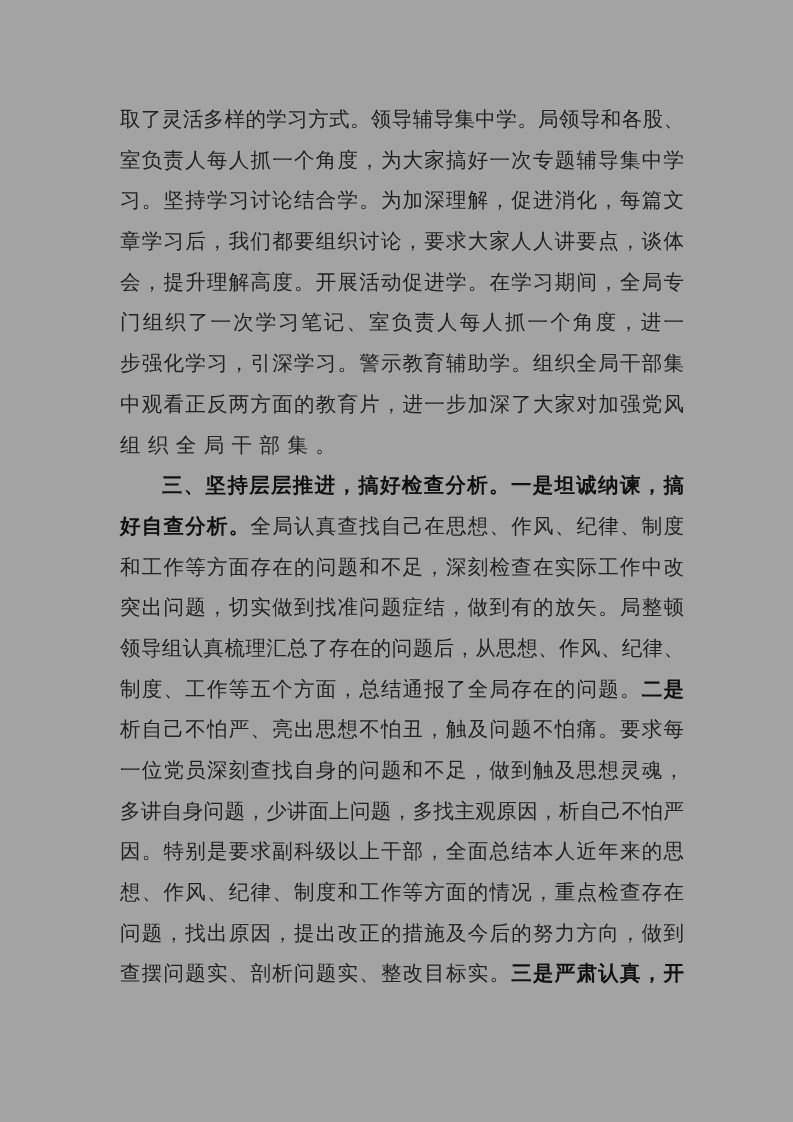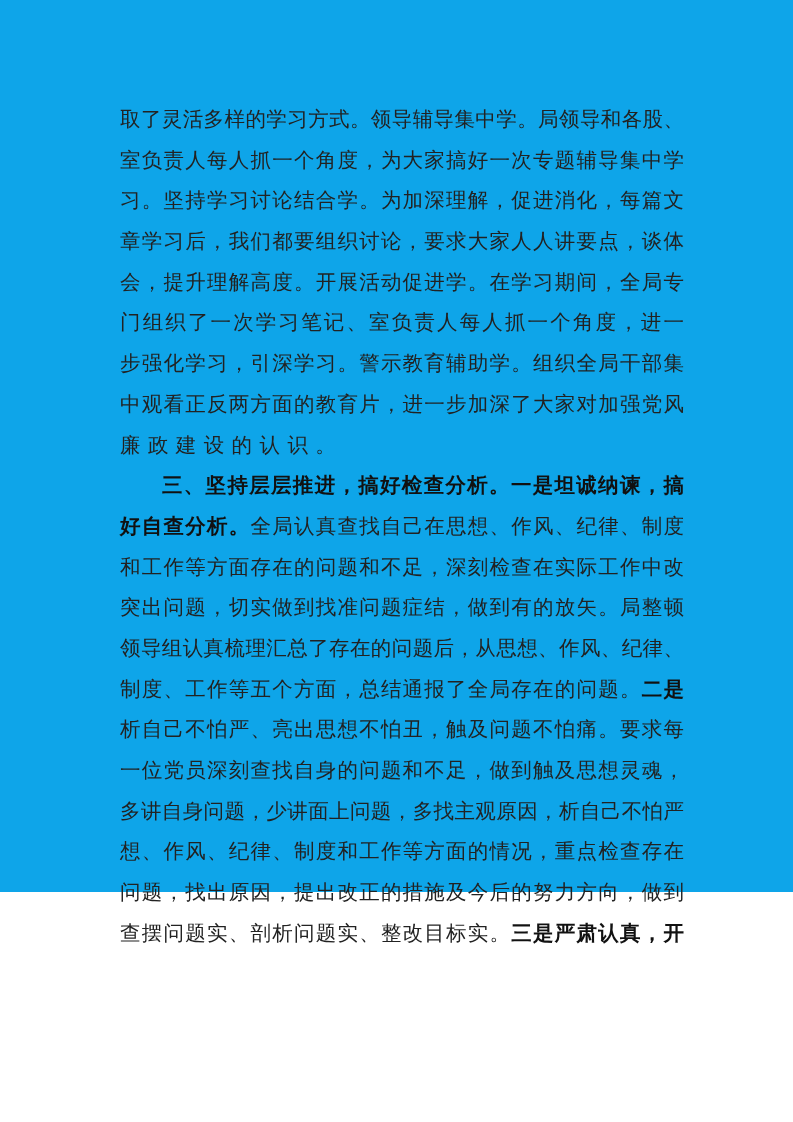--- a/index.html
+++ b/index.html
@@ -12,22 +12,22 @@
     height: 1122px;
     position: relative;
     overflow: hidden;
     font-family: "DejaVu Sans", "Liberation Sans", sans-serif;
     color: #1a1a1a;
   }
   .page {
     position: absolute;
     left: 0; top: 0;
     width: 793px;
-    height: 892px;
-    background: #0ea5e9;
+    height: 1122px;
+    background: #a3a3a3;
   }
   .text-block {
     position: absolute;
     left: 120px;
     top: 99px;
     width: 564px;
   }
   .line {
     height: 40.7px;
     line-height: 40.7px;
@@ -64,27 +64,28 @@
 <div class="page">
   <div class="text-block" id="text-block">
       <div class="line"><span class="run-plain">取了灵活多样的学习方式。领导辅导集中学。局领导和各股、</span></div>
       <div class="line"><span class="run-plain">室负责人每人抓一个角度，为大家搞好一次专题辅导集中学</span></div>
       <div class="line"><span class="run-plain">习。坚持学习讨论结合学。为加深理解，促进消化，每篇文</span></div>
       <div class="line"><span class="run-plain">章学习后，我们都要组织讨论，要求大家人人讲要点，谈体</span></div>
       <div class="line"><span class="run-plain">会，提升理解高度。开展活动促进学。在学习期间，全局专</span></div>
       <div class="line"><span class="run-plain">门组织了一次学习笔记、室负责人每人抓一个角度，进一</span></div>
       <div class="line"><span class="run-plain">步强化学习，引深学习。警示教育辅助学。组织全局干部集</span></div>
       <div class="line"><span class="run-plain">中观看正反两方面的教育片，进一步加深了大家对加强党风</span></div>
-      <div class="line last-in-para"><span class="run-plain">廉政建设的认识。</span></div>
+      <div class="line last-in-para"><span class="run-plain">组织全局干部集。</span></div>
       <div class="line indent"><span class="run-heading">三、坚持层层推进，搞好检查分析。</span><span class="run-emph">一是坦诚纳谏，搞</span></div>
       <div class="line"><span class="run-emph">好自查分析。</span><span class="run-plain">全局认真查找自己在思想、作风、纪律、制度</span></div>
       <div class="line"><span class="run-plain">和工作等方面存在的问题和不足，深刻检查在实际工作中改</span></div>
       <div class="line"><span class="run-plain">突出问题，切实做到找准问题症结，做到有的放矢。局整顿</span></div>
       <div class="line"><span class="run-plain">领导组认真梳理汇总了存在的问题后，从思想、作风、纪律、</span></div>
       <div class="line"><span class="run-plain">制度、工作等五个方面，总结通报了全局存在的问题。</span><span class="run-emph">二是</span></div>
       <div class="line"><span class="run-plain">析自己不怕严、亮出思想不怕丑，触及问题不怕痛。要求每</span></div>
       <div class="line"><span class="run-plain">一位党员深刻查找自身的问题和不足，做到触及思想灵魂，</span></div>
       <div class="line"><span class="run-plain">多讲自身问题，少讲面上问题，多找主观原因，析自己不怕严</span></div>
+      <div class="line"><span class="run-plain">因。特别是要求副科级以上干部，全面总结本人近年来的思</span></div>
       <div class="line"><span class="run-plain">想、作风、纪律、制度和工作等方面的情况，重点检查存在</span></div>
       <div class="line"><span class="run-plain">问题，找出原因，提出改正的措施及今后的努力方向，做到</span></div>
       <div class="line"><span class="run-plain">查摆问题实、剖析问题实、整改目标实。</span><span class="run-emph">三是严肃认真，开</span></div>
     </div>
 </div>
 
 </body></html>

